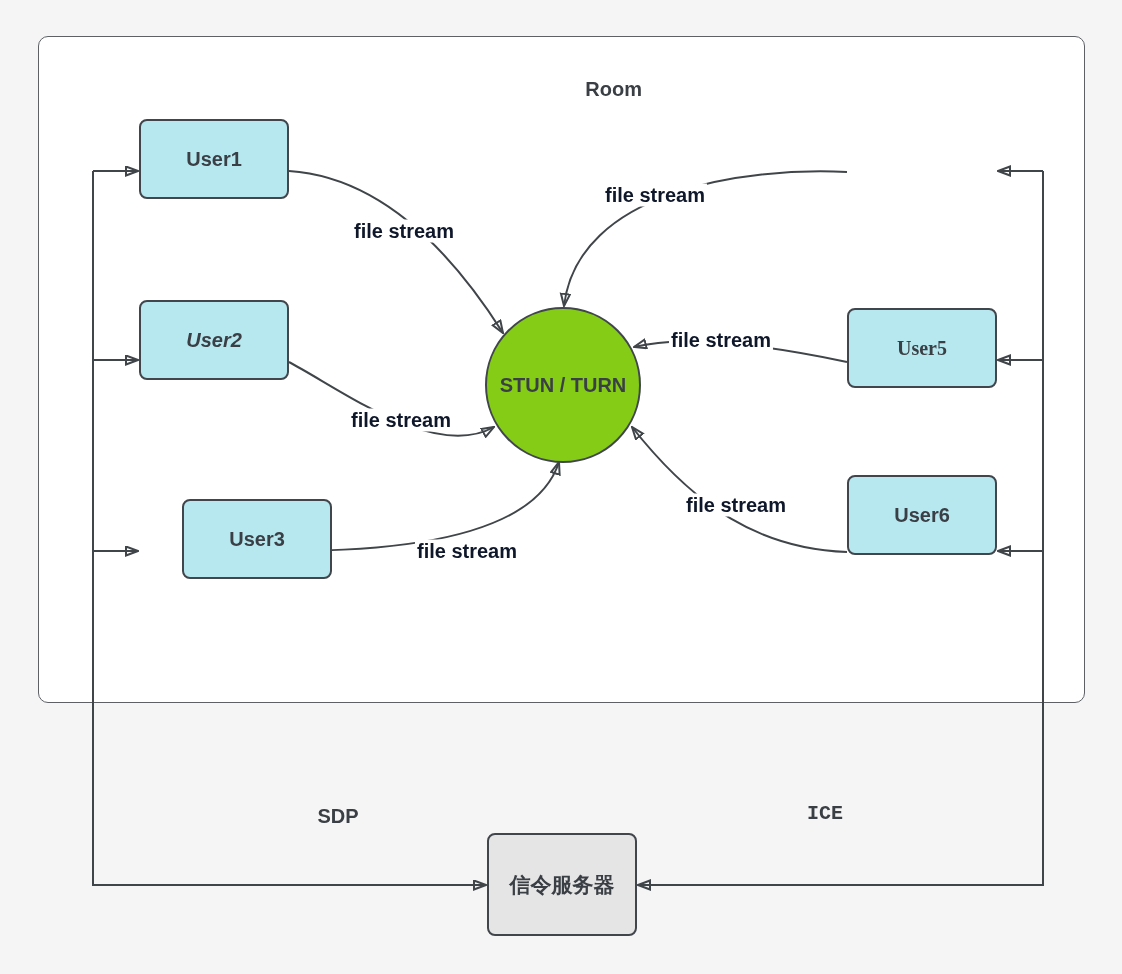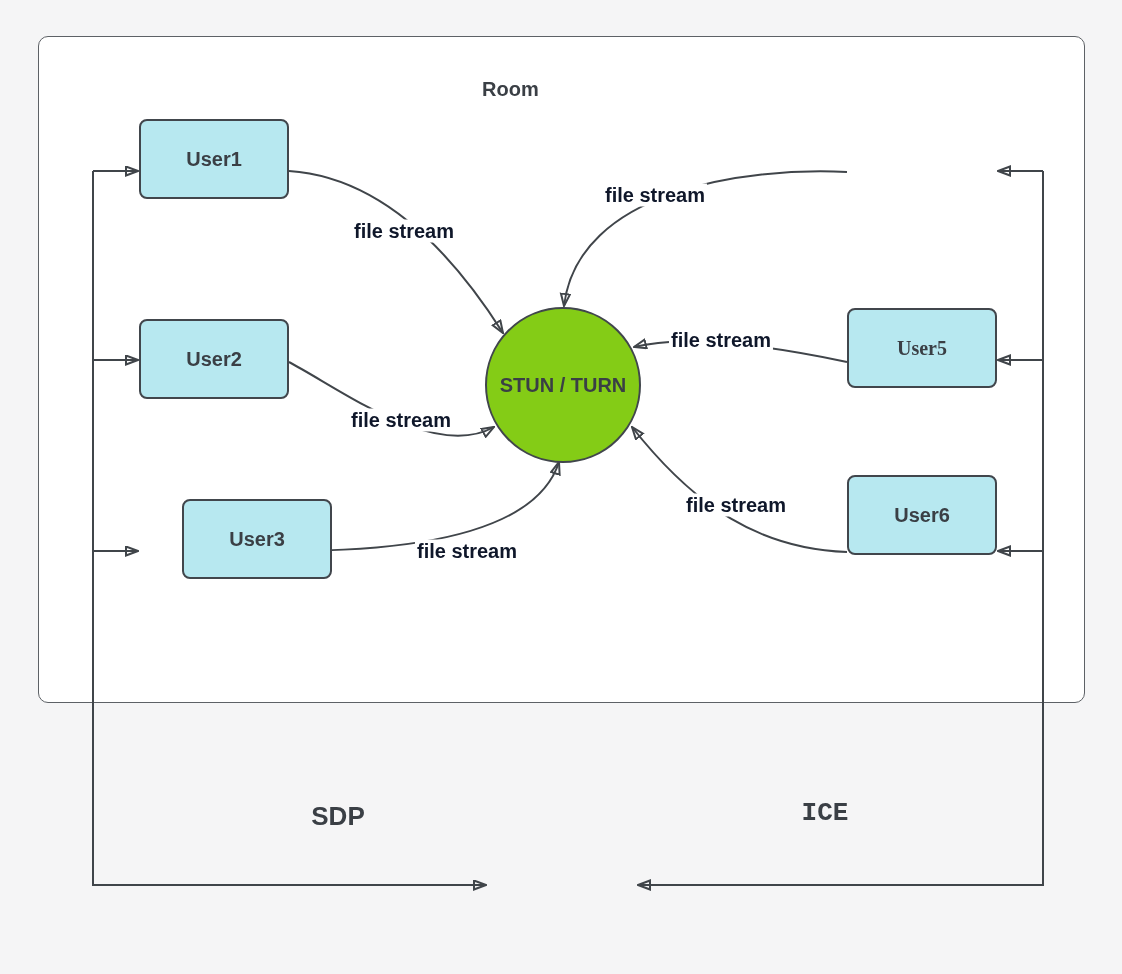--- a/index.html
+++ b/index.html
@@ -11,36 +11,36 @@
   }
   .canvas{position:absolute;left:0;top:0;width:1122px;height:974px;}
 
   .room{
     position:absolute;left:38px;top:36px;width:1047px;height:667px;
     background:#FFFFFF;border:1.5px solid #5D6166;border-radius:10px;
     box-sizing:border-box;
   }
   .room-title{
     position:absolute;left:482px;top:78px;width:160px;
-    text-align:left;font-size:20px;font-weight:bold;color:#3A3F45;
+    text-align:right;font-size:20px;font-weight:bold;color:#3A3F45;
   }
 
   svg.wires{position:absolute;left:0;top:0;width:1122px;height:974px;z-index:2;}
   svg.wires path{stroke:#40454A;stroke-width:2;fill:none;}
 
   .node{
     position:absolute;display:flex;align-items:center;justify-content:center;
     box-sizing:border-box;z-index:3;
     font-size:20px;font-weight:bold;color:#3A3F45;
   }
   .user{
     width:150px;height:80px;
     background:#B7E8F0;border:2px solid #41464C;border-radius:8px;
   }
-  .u1{left:139px;top:119px;} .u2{left:139px;top:319px;} .u3{left:139px;top:499px;margin-left:43px;}
+  .u1{left:139px;top:119px;} .u2{left:139px;top:300px;font-style:italic;} .u3{left:139px;top:499px;margin-left:43px;}
   .u4{left:847px;top:119px;} .u5{left:847px;top:308px;font-family:Liberation Serif, serif;} .u6{left:847px;top:475px;align-items:center;}
 
   .stun{
     left:485px;top:307px;width:156px;height:156px;
     background:#84cc16;border:2px solid #41464C;border-radius:50%;
   }
   .server{
     left:487px;top:833px;width:150px;height:103px;
     background:#E5E5E5;border:2px solid #41464C;border-radius:8px;
     font-size:21px;
@@ -49,21 +49,21 @@
   .edge-label{
     position:absolute;transform:translate(-50%,-50%);
     font-size:20px;font-weight:bold;color:#0f172a;
     background:#FFFFFF;padding:0 2px;white-space:nowrap;z-index:4;
   }
   .el1{left:404px;top:231px;} .el2{left:401px;top:420px;} .el3{left:467px;top:551px;}
   .el4{left:655px;top:195px;} .el5{left:721px;top:340px;} .el6{left:736px;top:505px;}
 
   .proto-label{
     position:absolute;transform:translate(-50%,-50%);
-    font-size:26px;font-weight:bold;color:#3A3F45;z-index:4;white-space:nowrap;
+    font-size:20px;font-weight:bold;color:#3A3F45;z-index:4;white-space:nowrap;
   }
   .sdp{left:338px;top:816px;} .ice{left:825px;top:813px;font-family:Liberation Mono, monospace;}
 </style>
 </head>
 <body>
 
 <div class="canvas">
 
   <div class="room"></div>
   <div class="room-title">Room</div>
@@ -106,20 +106,23 @@
     <span>User5</span>
   </div>
   <div class="node user u6">
     <span>User6</span>
   </div>
 
   <div class="node stun">
     <span>STUN / TURN</span>
   </div>
 
+  <div class="node server">
+    <span>信令服务器</span>
+  </div>
 
   <div class="edge-label el1">file stream</div>
   <div class="edge-label el2">file stream</div>
   <div class="edge-label el3">file stream</div>
   <div class="edge-label el4">file stream</div>
   <div class="edge-label el5">file stream</div>
   <div class="edge-label el6">file stream</div>
 
   <div class="proto-label sdp">SDP</div>
   <div class="proto-label ice">ICE</div>

